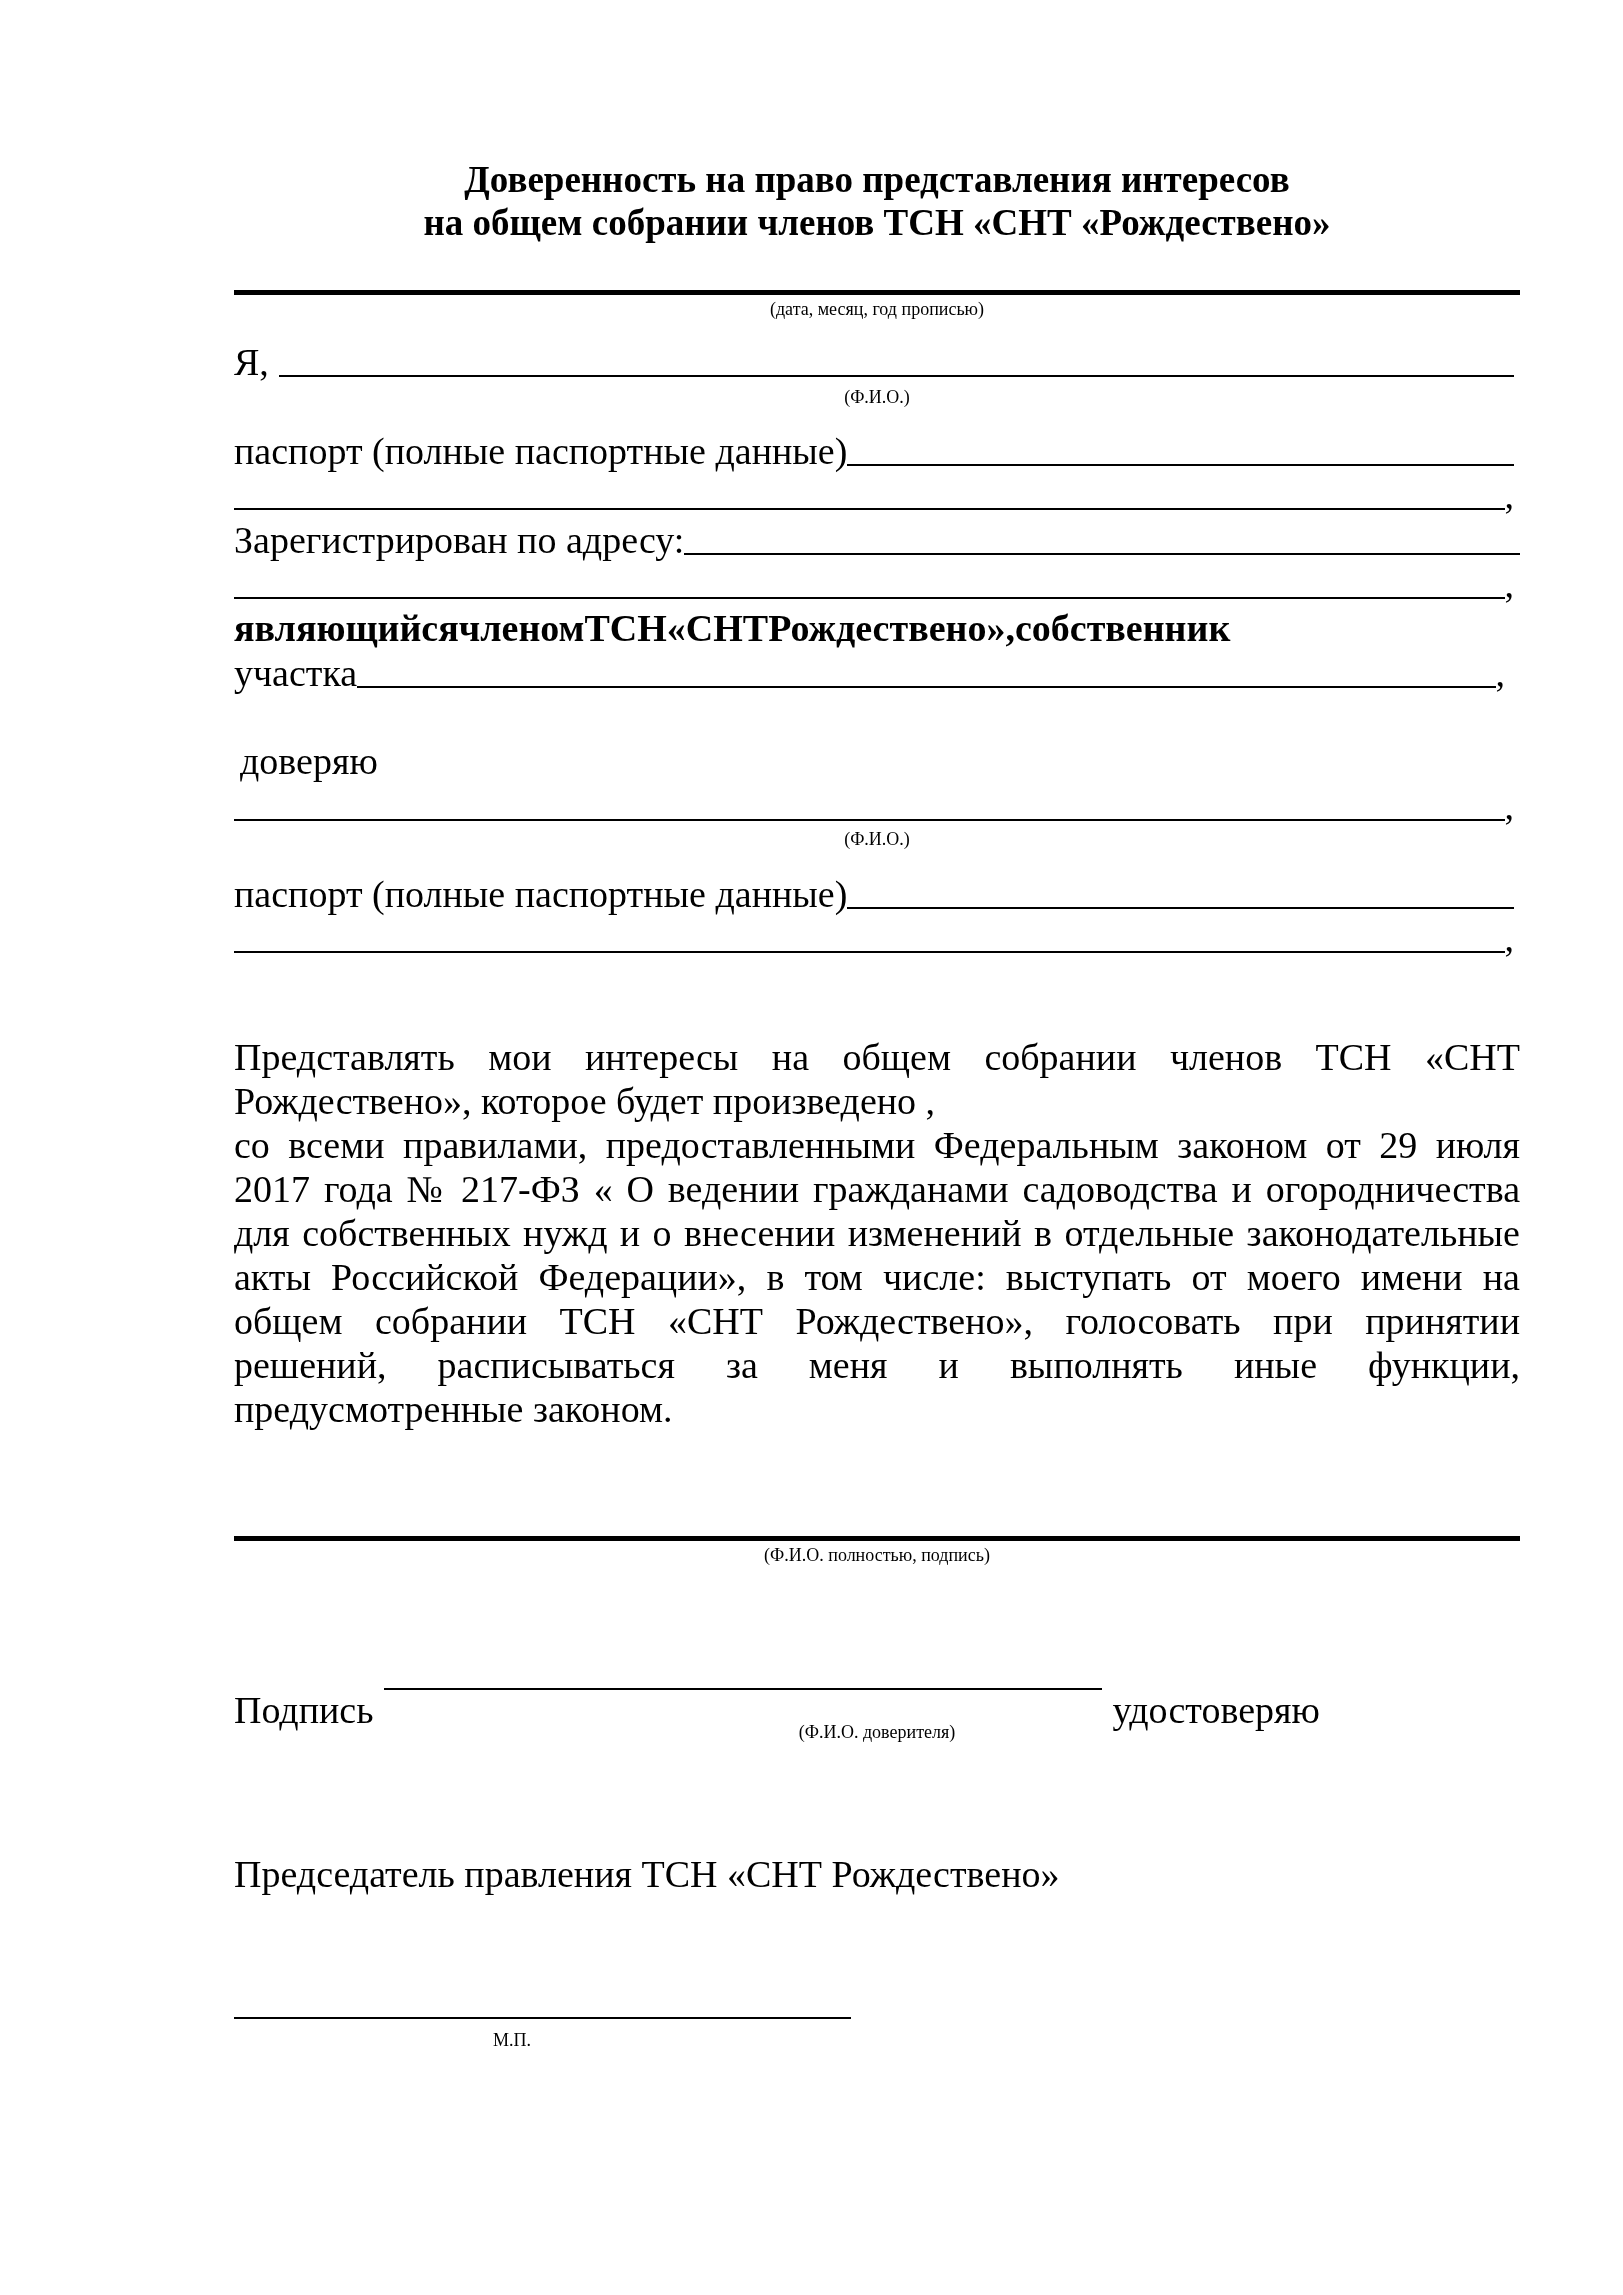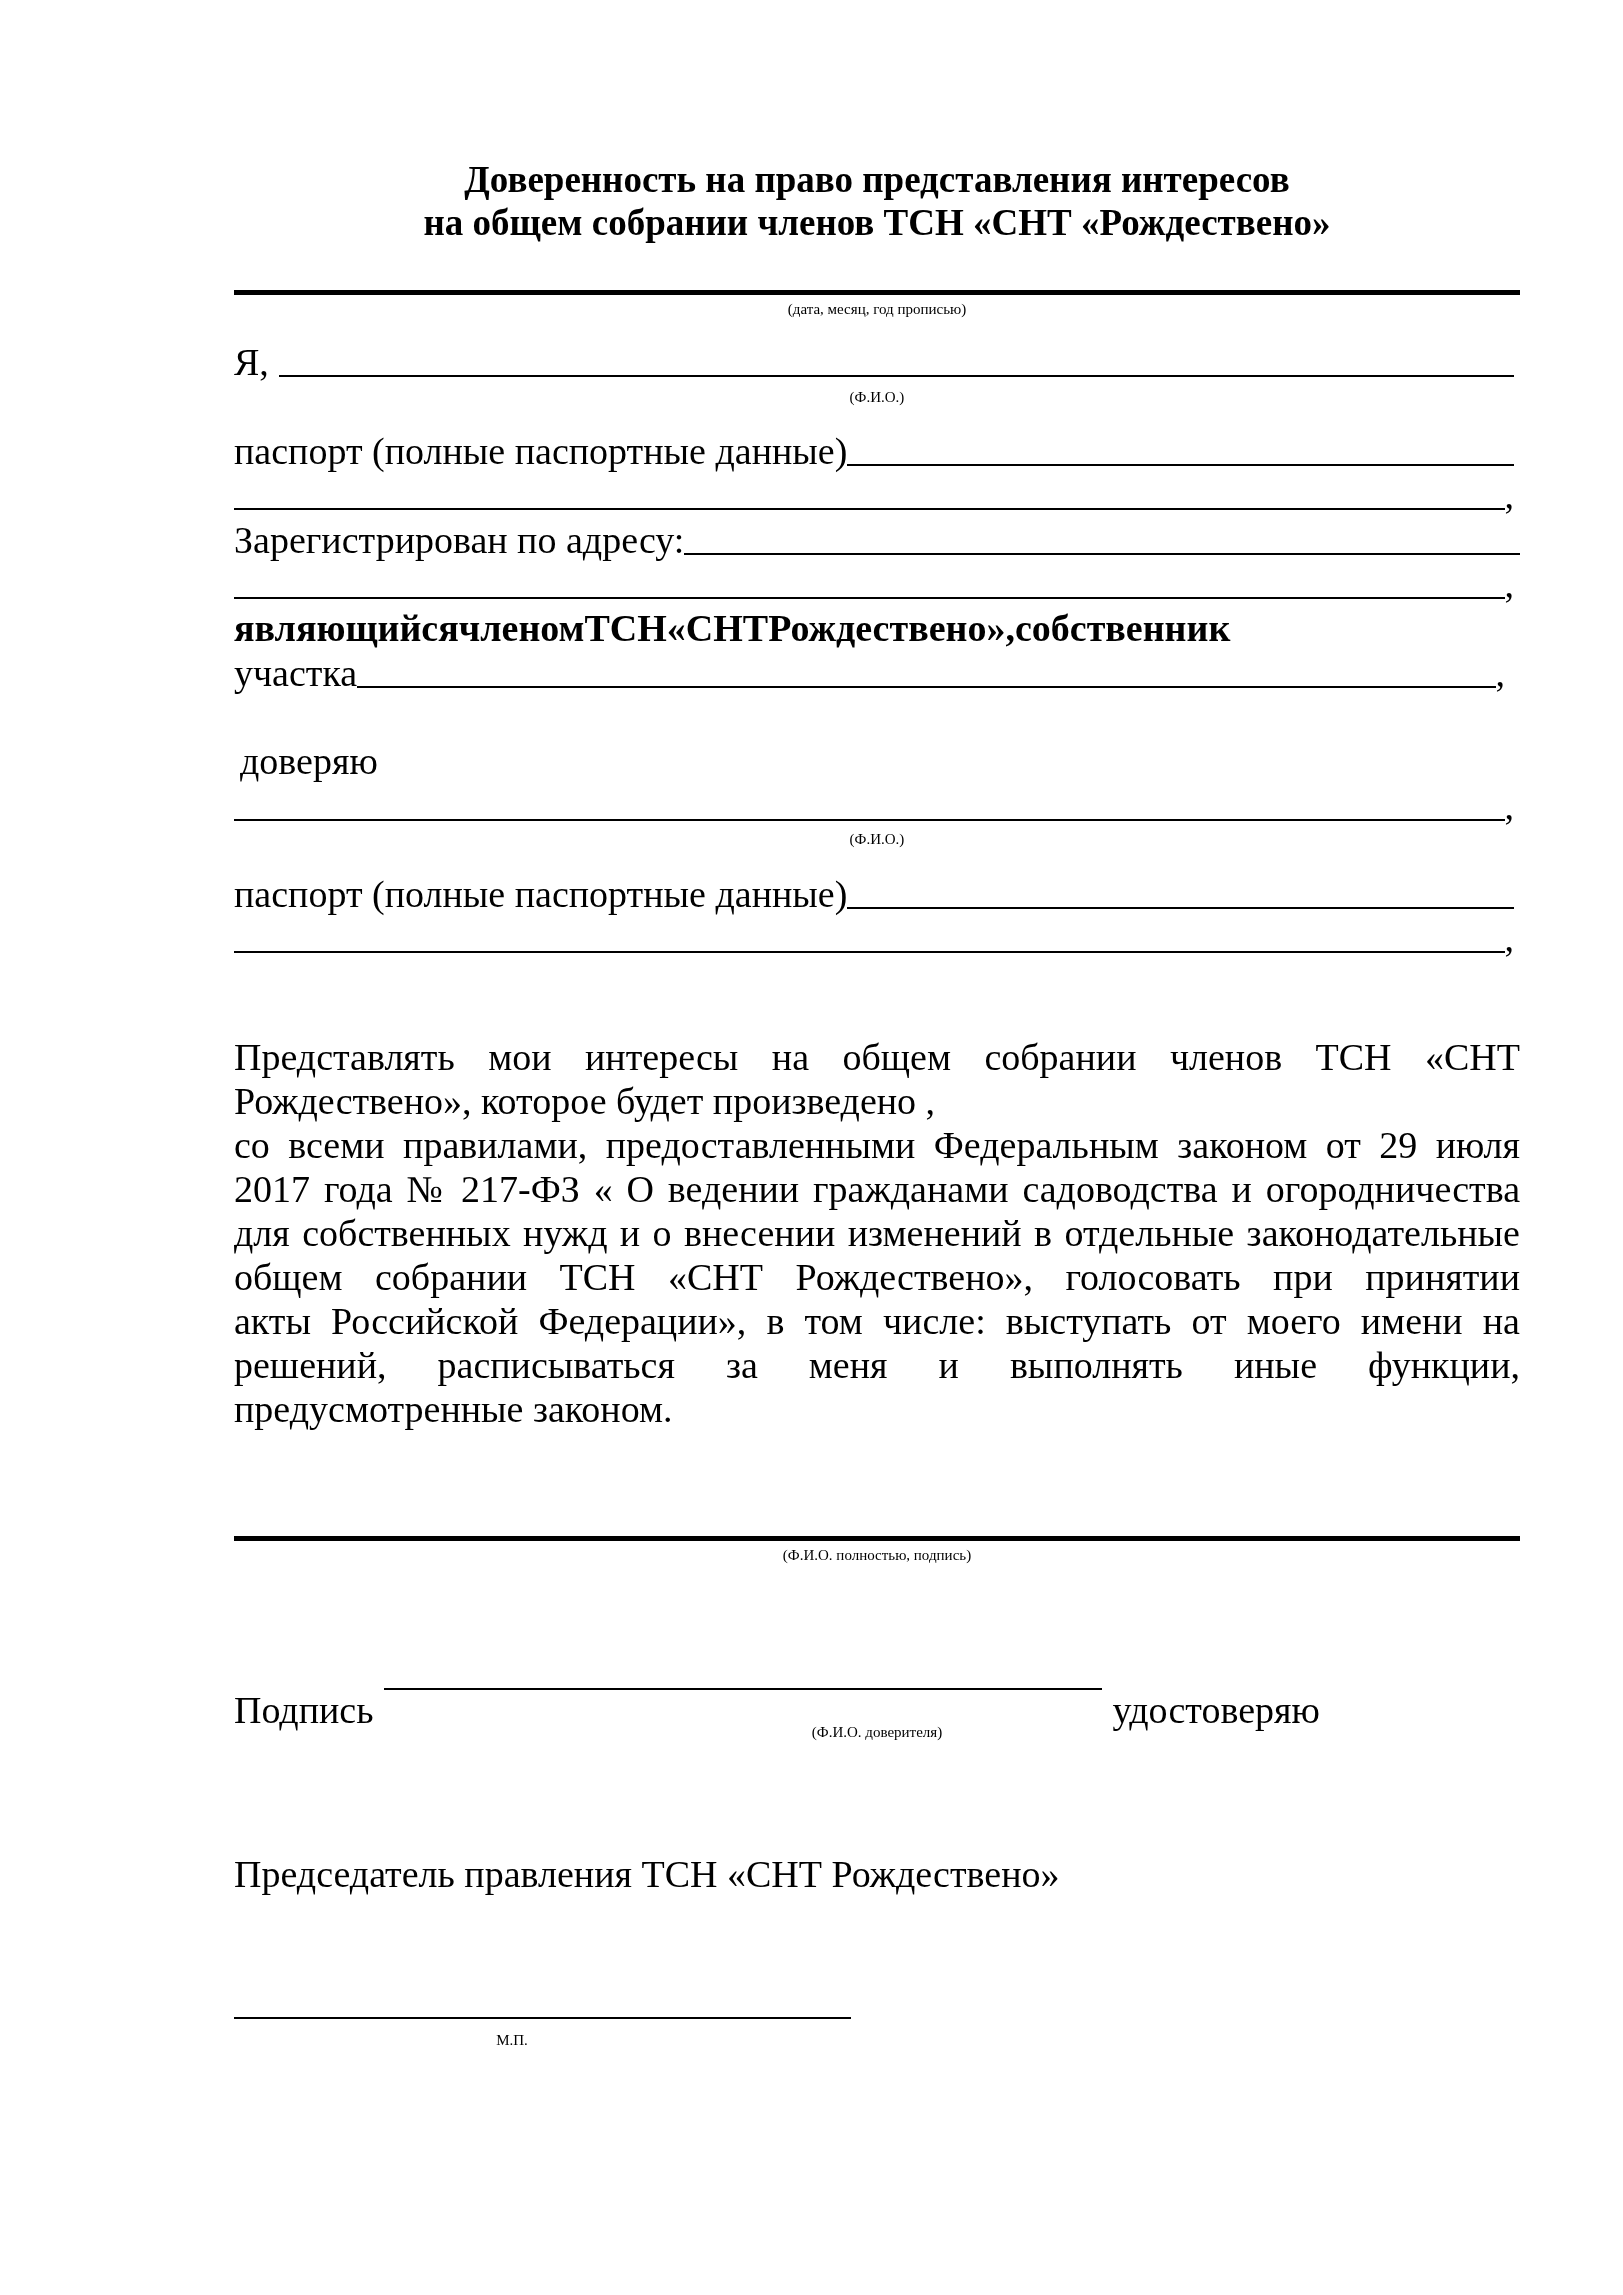--- a/index.html
+++ b/index.html
@@ -3,21 +3,21 @@
 <meta charset="utf-8">
 <style>
   html, body { margin: 0; padding: 0; background: #ffffff; }
   body { width: 1623px; height: 2295px; position: relative; overflow: hidden;
          font-family: "Liberation Serif", "DejaVu Serif", serif; color: #000; }
   .page { position: absolute; left: 0; top: 0; width: 1623px; height: 2295px; }
   .abs { position: absolute; }
   .title { left: 234px; width: 1286px; text-align: center; font-weight: bold;
            font-size: 37px; line-height: 44px; }
   .txt { font-size: 38px; line-height: 44px; white-space: nowrap; }
-  .cap { font-size: 15px; line-height: 22.5px; text-align: center; white-space: nowrap; }
+  .cap { font-size: 18px; line-height: 22.5px; text-align: center; white-space: nowrap; }
   .rule { position: absolute; background: #000; }
   .thick { height: 4.5px; }
   .thin { height: 2.3px; }
   .para { left: 234px; width: 1286px; font-size: 38px; line-height: 44px; }
   .para .ln { display: block; height: 44px; white-space: nowrap; }
   .para .j { text-align: justify; text-align-last: justify; white-space: normal; }
   .fillrow { display: flex; align-items: flex-end; }
   .fillrow .line { flex: 1; border-bottom: 2.3px solid #000; height: 0; margin-bottom: 7.5px; }
 </style>
 </head>
@@ -89,22 +89,22 @@
   <div class="abs para" style="top:1035px;">
     <span class="ln j">Представлять мои интересы на общем собрании членов ТСН «СНТ</span>
     <span class="ln fillrow">
       <span>Рождествено», которое будет произведено</span>
       <span class="line"></span>
       <span>,</span>
     </span>
     <span class="ln j">со всеми правилами, предоставленными Федеральным законом от 29 июля</span>
     <span class="ln j">2017 года № 217-ФЗ « О ведении гражданами садоводства и огородничества</span>
     <span class="ln j">для собственных нужд и о внесении изменений в отдельные законодательные</span>
+    <span class="ln j">акты Российской Федерации», в том числе: выступать от моего имени на</span>
     <span class="ln j">общем собрании ТСН «СНТ Рождествено», голосовать при принятии</span>
-    <span class="ln j">акты Российской Федерации», в том числе: выступать от моего имени на</span>
     <span class="ln j">решений, расписываться за меня и выполнять иные функции,</span>
     <span class="ln">предусмотренные законом.</span>
   </div>
 
   <div class="rule thick" style="left:234px; width:1286px; top:1536px;"></div>
   <div class="abs cap" style="left:234px; width:1286px; top:1544px;">(Ф.И.О. полностью, подпись)</div>
 
   <div class="abs txt" style="left:234px; top:1688px; display:flex; align-items:flex-start;">
     <span>Подпись</span>
     <span style="width:10.5px;"></span>

